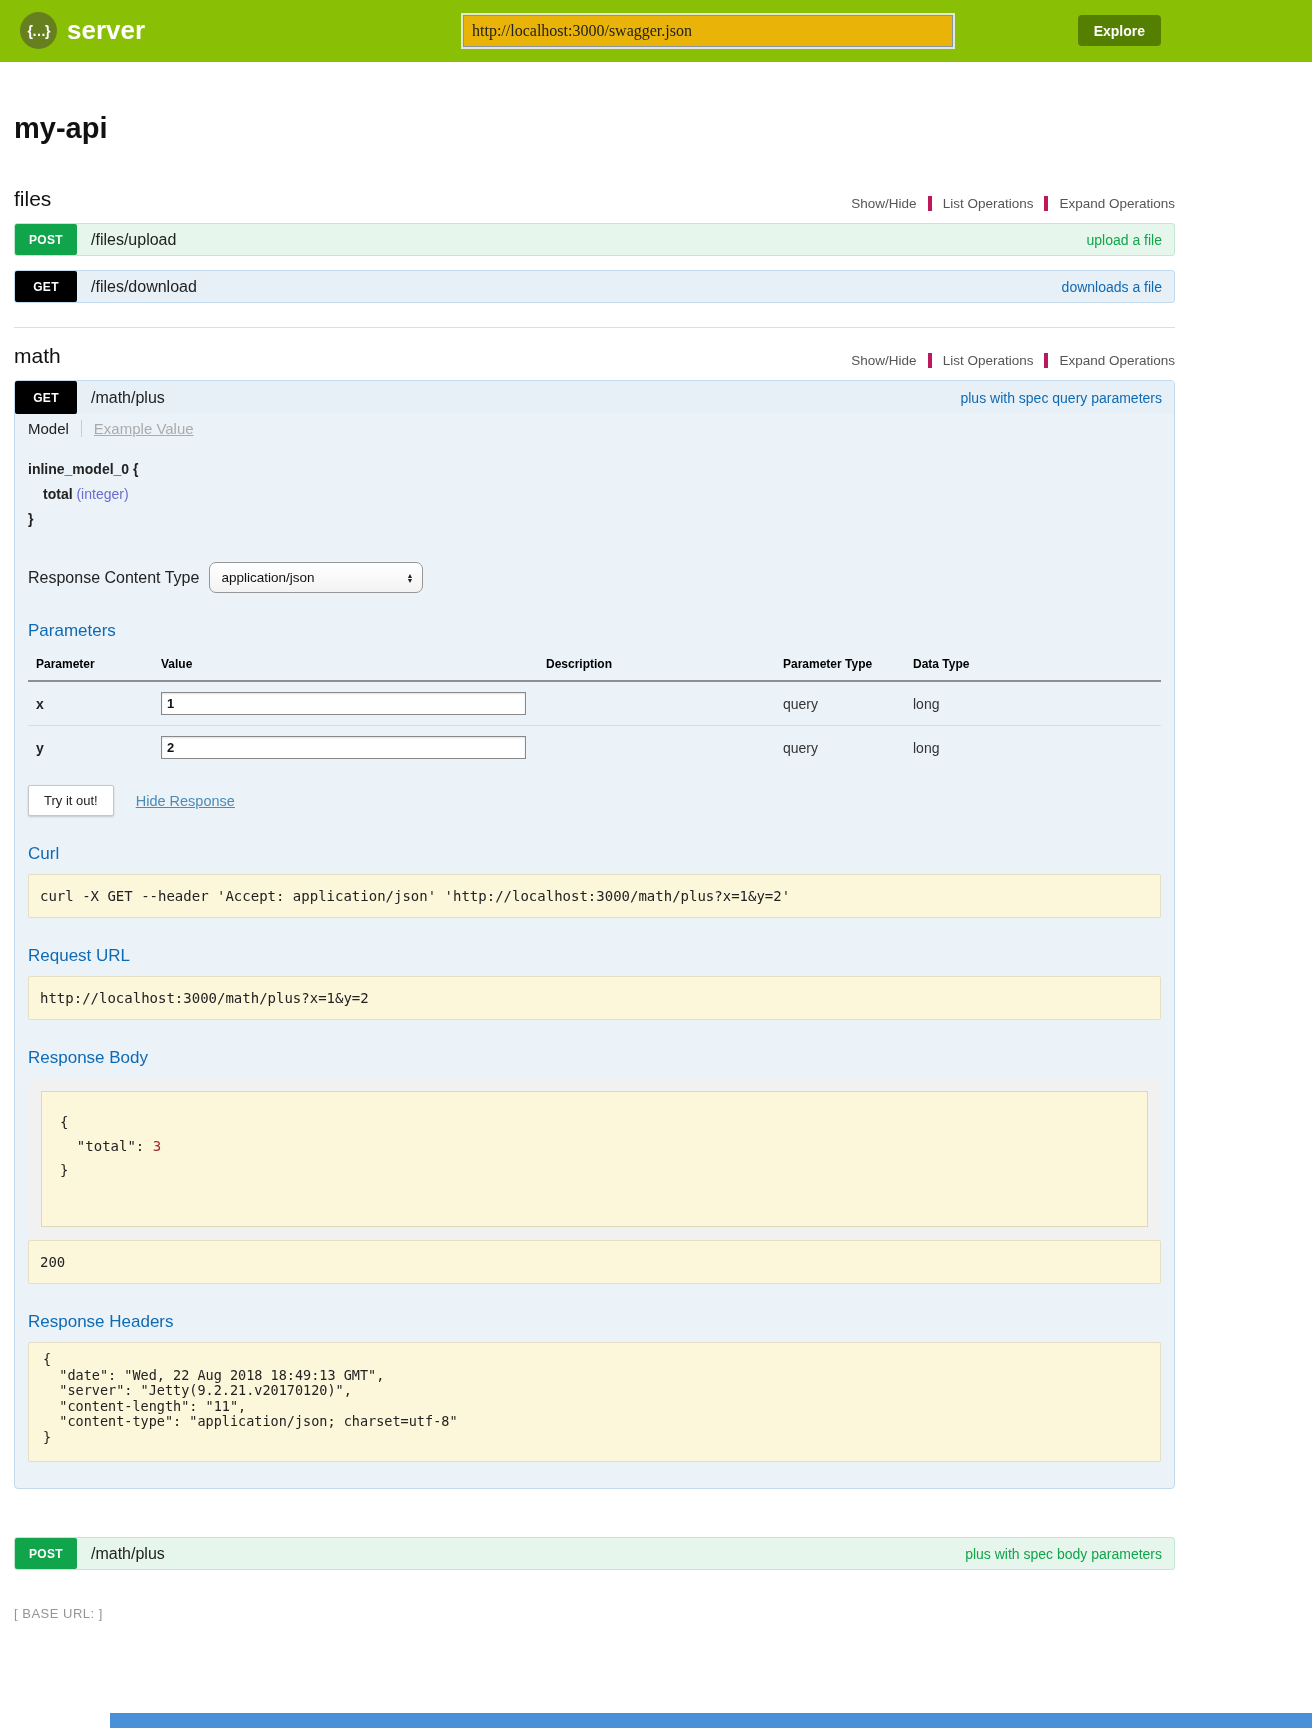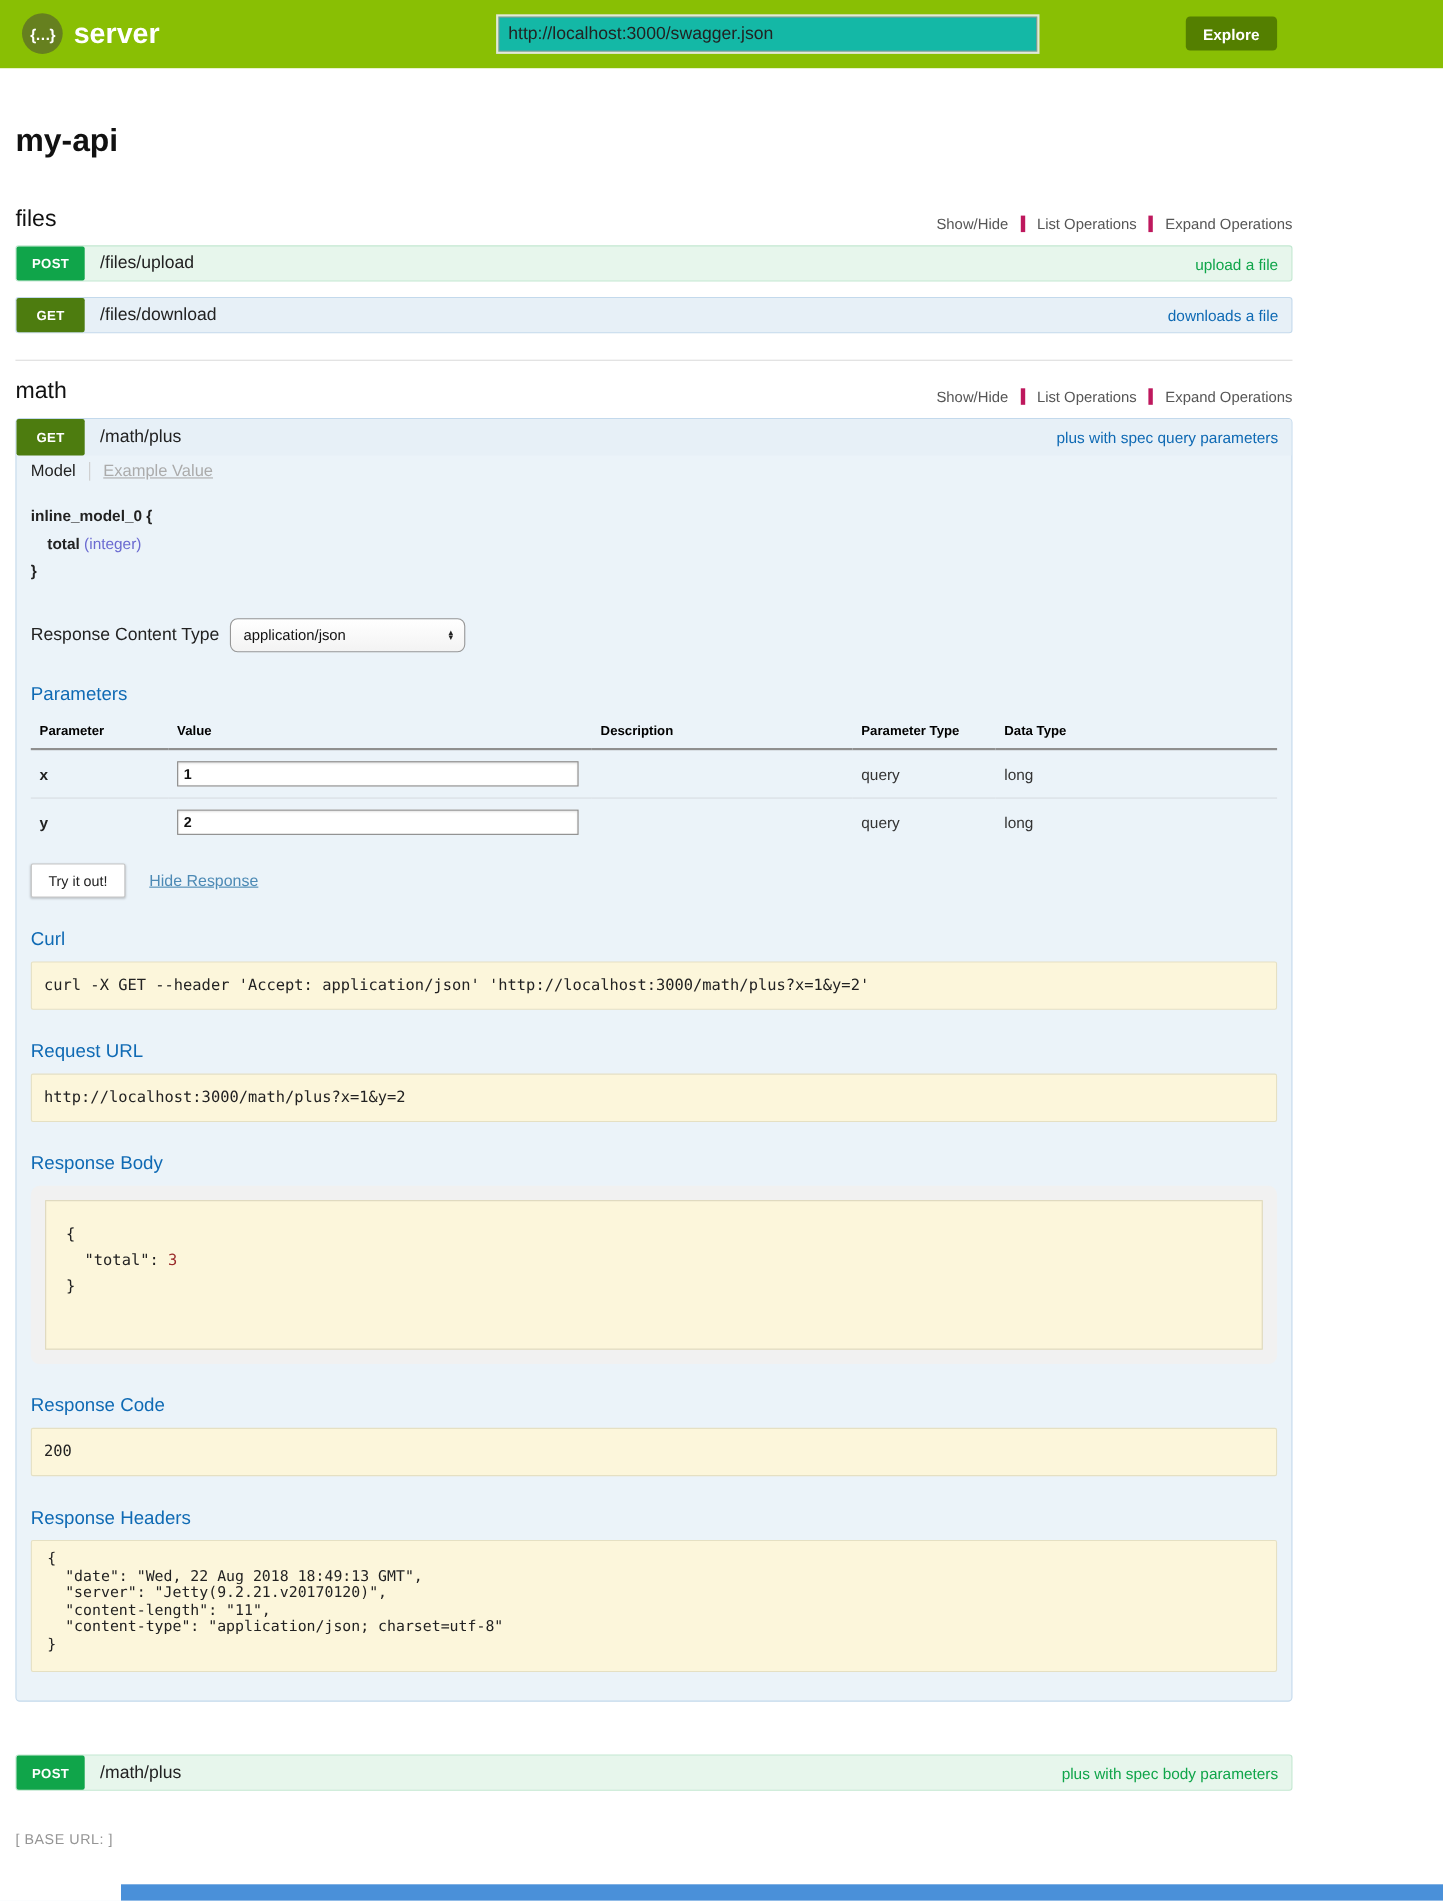--- a/index.html
+++ b/index.html
@@ -12,23 +12,23 @@
   
   .header { background:#89bf04; height:62px; position:relative; }
   .logo { position:absolute; left:20px; top:12px; display:flex; align-items:center; gap:10px; cursor:pointer; }
   .logo-icon {
     width:37px; height:37px; border-radius:50%; background:#66801f;
     color:#fff; font-weight:bold; font-size:14px;
     display:flex; align-items:center; justify-content:center; letter-spacing:-1px;
   }
   .logo-text { color:#fff; font-size:26px; font-weight:bold; }
   .url-input {
-    position:absolute; left:453px; top:15px; width:490px; height:32px;
+    position:absolute; left:463px; top:15px; width:490px; height:32px;
     border:1px solid #8a949c; outline:2px solid #e3e8d9; padding:2px 8px;
-    font-size:16px; font-family:Liberation Sans, sans-serif; color:#222; background:#14b8a6;
+    font-size:16px; font-family:Liberation Serif, serif; color:#222; background:#eab308;
   }
   .explore-btn {
     position:absolute; right:151px; top:15px; height:31px;
     background:#547f00; color:#fff; border:none; border-radius:4px;
     font-size:14px; font-weight:bold; padding:0 16px; cursor:pointer;
     font-family:"Liberation Sans", sans-serif;
   }
 
   
   .wrap { margin-left:14px; width:1161px; }
@@ -47,21 +47,21 @@
   
   .op-row {
     display:flex; align-items:center; height:33px;
     border:1px solid; border-radius:3px; margin-bottom:14px; cursor:pointer;
   }
   .badge {
     width:62px; align-self:stretch; display:flex; align-items:center; justify-content:center;
     color:#fff; font-weight:bold; font-size:12px; border-radius:2px; letter-spacing:0.3px;
   }
   .badge.post { background:#10a54a; }
-  .badge.get  { background:#4d7c0f; }
+  .badge.get  { background:#000000; }
   .op-path { margin-left:14px; font-size:16px; color:#222; text-decoration:none; }
   .op-summary { margin-left:auto; margin-right:12px; font-size:14px; }
   .post-row { background:#e7f6ec; border-color:#c3e8d1; }
   .post-row .op-summary { color:#10a54a; }
   .get-row  { background:#e7f0f7; border-color:#c3d9ec; }
   .get-row  .op-summary { color:#0f6ab4; }
 
   
   .expanded { border:1px solid #c3d9ec; border-radius:4px; background:#ebf3f9; }
   .expanded .op-row { border:none; border-radius:3px 3px 0 0; margin-bottom:0; }
@@ -266,21 +266,20 @@
       <h4 class="h-blue">Request URL</h4>
       <pre class="code-box">http://localhost:3000/math/plus?x=1&amp;y=2</pre>
 
       <h4 class="h-blue">Response Body</h4>
       <div class="rb-wrap">
 <pre class="rb-inner"><span>{</span>
 <span>  "total": </span><span class="num">3</span>
 <span>}</span></pre>
       </div>
 
-      <h4 class="h-blue">Response Code</h4>
       <pre class="code-box">200</pre>
 
       <h4 class="h-blue">Response Headers</h4>
       <pre class="rh-box">{
   "date": "Wed, 22 Aug 2018 18:49:13 GMT",
   "server": "Jetty(9.2.21.v20170120)",
   "content-length": "11",
   "content-type": "application/json; charset=utf-8"
 }</pre>
 

